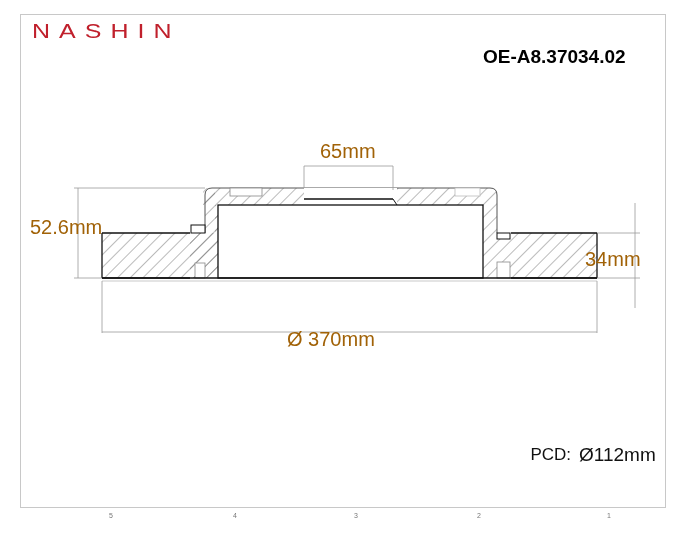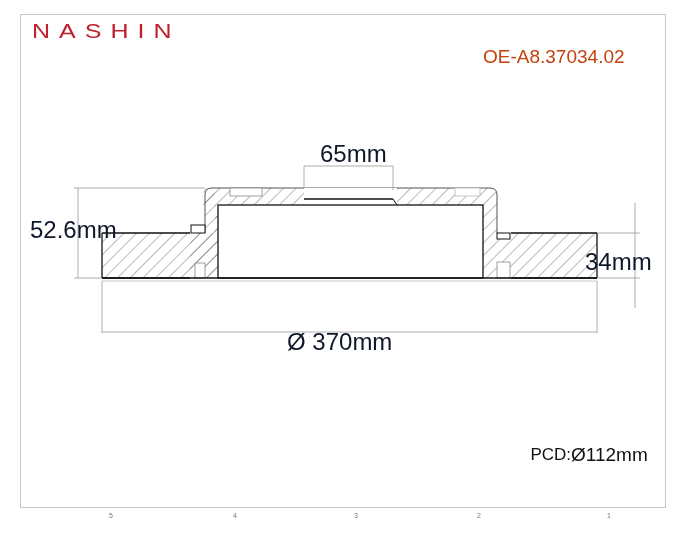--- a/index.html
+++ b/index.html
@@ -2,26 +2,26 @@
 <html><head>
 <meta charset="utf-8">
 <style>
   html, body { margin: 0; padding: 0; background: #ffffff; }
   body { width: 690px; height: 533px; position: relative; overflow: hidden;
          font-family: "Liberation Sans", sans-serif; color: #111; }
   .frame { position: absolute; left: 20px; top: 14px; width: 646px; height: 494px;
            border: 1px solid #c8c8c8; box-sizing: border-box; }
   .brand { position: absolute; left: 32px; top: 20px; font-size: 25px; letter-spacing: 9px;
            color: #c0202c; font-weight: normal; transform: scaleY(0.78); transform-origin: left top; }
-  .part-no { position: absolute; left: 483px; top: 46px; font-size: 19px; color: #c2410c; }
-  .dim { position: absolute; font-size: 24px; color: #0f172a; white-space: nowrap; }
+  .part-no { position: absolute; left: 483px; top: 46px; font-size: 19px; color: #000000; font-weight: bold; }
+  .dim { position: absolute; font-size: 20px; color: #a16207; white-space: nowrap; }
   .specs { position: absolute; left: 514px; top: 443px; font-size: 17px; line-height: 23px; }
   .spec-row { display: flex; }
   .spec-label { width: 57px; text-align: right; }
-  .spec-val-pcd { margin-left: 0px; font-size: 19px; }
+  .spec-val-pcd { margin-left: 8px; font-size: 19px; }
   .spec-val-hole { margin-left: 10px; }
   .ruler { position: absolute; left: 20px; top: 508px; width: 646px; height: 20px; }
   .ruler-label { position: absolute; top: 4px; font-size: 7px; color: #777; }
   svg.drawing { position: absolute; left: 0; top: 0; }
 </style>
 </head>
 <body>
 
 <div class="frame"></div>
 

